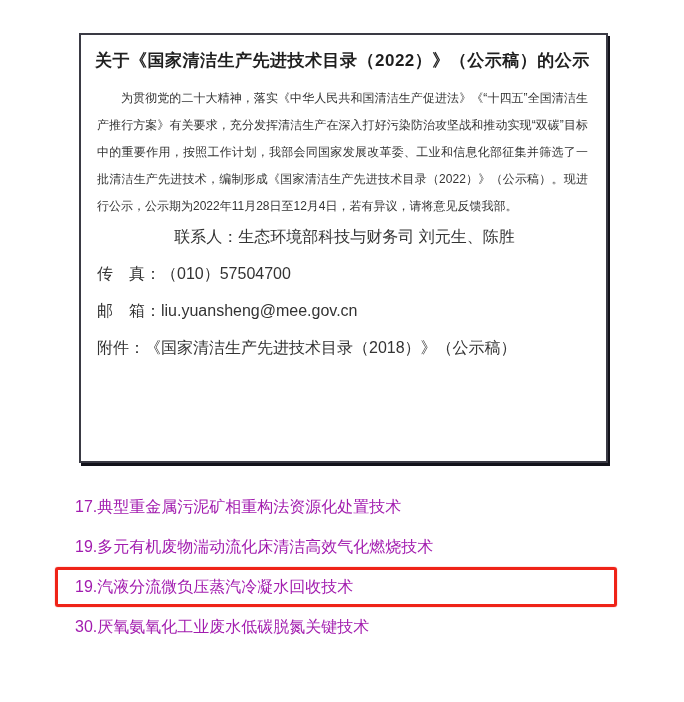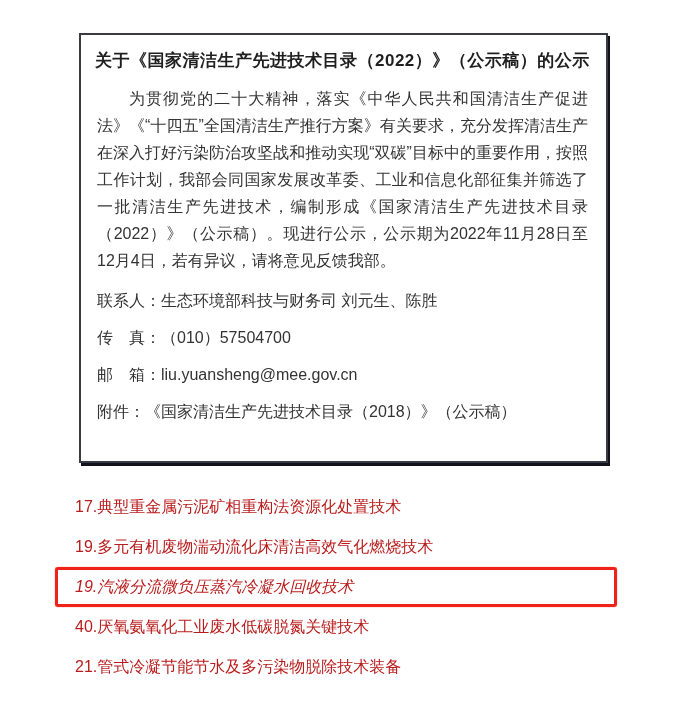--- a/index.html
+++ b/index.html
@@ -27,69 +27,67 @@
   .notice-title {
     margin: 15px 0 0 0;
     font-size: 17px;
     line-height: 22px;
     font-weight: bold;
     color: #1f1f1f;
     letter-spacing: 0.5px;
   }
   .notice-body {
     margin: 13px 4px 0 2px;
-    font-size: 16px;
+    font-size: 12px;
     line-height: 27px;
     text-indent: 2em;
     text-align: justify;
     color: #333333;
   }
   .contact-line {
     margin: 17px 0 0 2px;
     font-size: 16px;
     line-height: 20px;
     color: #333333;
   }
-  .contact-line.first { margin-top: 17px; }
+  .contact-line.first { margin-top: 7px; text-align: center; }
   .tech-list {
     position: absolute;
     left: 55px;
     top: 487px;
     width: 562px;
   }
   .tech-item {
     box-sizing: border-box;
     height: 40px;
     line-height: 40px;
     padding-left: 20px;
     font-size: 16px;
-    color: #b91c1c;
+    color: #a21caf;
     white-space: nowrap;
     border-radius: 3px;
   }
   .tech-item.highlighted {
     box-shadow: inset 0 0 0 3px #ef2318, 0 0 1px #ef2318;
-    font-style: italic;
   }
 </style>
 </head>
 <body>
 
 <div class="page">
 
   <div class="notice-box">
     <h1 class="notice-title">关于《国家清洁生产先进技术目录（2022）》（公示稿）的公示</h1>
     <p class="notice-body">为贯彻党的二十大精神，落实《中华人民共和国清洁生产促进法》《“十四五”全国清洁生产推行方案》有关要求，充分发挥清洁生产在深入打好污染防治攻坚战和推动实现“双碳”目标中的重要作用，按照工作计划，我部会同国家发展改革委、工业和信息化部征集并筛选了一批清洁生产先进技术，编制形成《国家清洁生产先进技术目录（2022）》（公示稿）。现进行公示，公示期为2022年11月28日至12月4日，若有异议，请将意见反馈我部。</p>
     <p class="contact-line first">联系人：生态环境部科技与财务司 刘元生、陈胜</p>
     <p class="contact-line">传　真：（010）57504700</p>
     <p class="contact-line">邮　箱：liu.yuansheng@mee.gov.cn</p>
     <p class="contact-line">附件：《国家清洁生产先进技术目录（2018）》（公示稿）</p>
   </div>
 
   <div class="tech-list">
     <div class="tech-item">17.典型重金属污泥矿相重构法资源化处置技术</div>
     <div class="tech-item">19.多元有机废物湍动流化床清洁高效气化燃烧技术</div>
     <div class="tech-item highlighted">19.汽液分流微负压蒸汽冷凝水回收技术</div>
-    <div class="tech-item">40.厌氧氨氧化工业废水低碳脱氮关键技术</div>
-    <div class="tech-item">21.管式冷凝节能节水及多污染物脱除技术装备</div>
+    <div class="tech-item">30.厌氧氨氧化工业废水低碳脱氮关键技术</div>
   </div>
 
 </div>
 
 </body></html>

